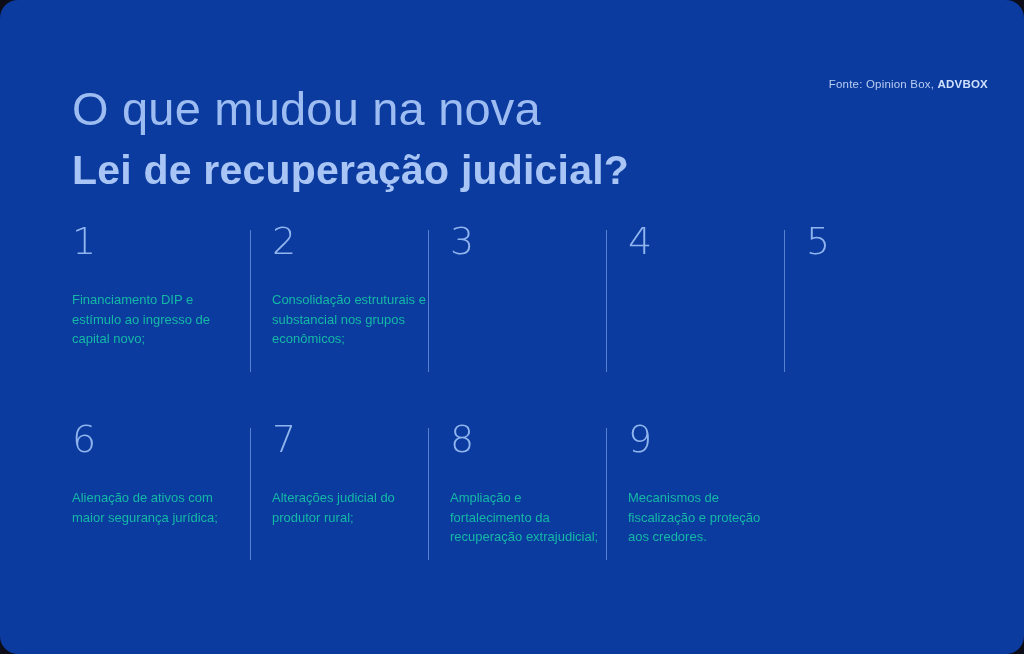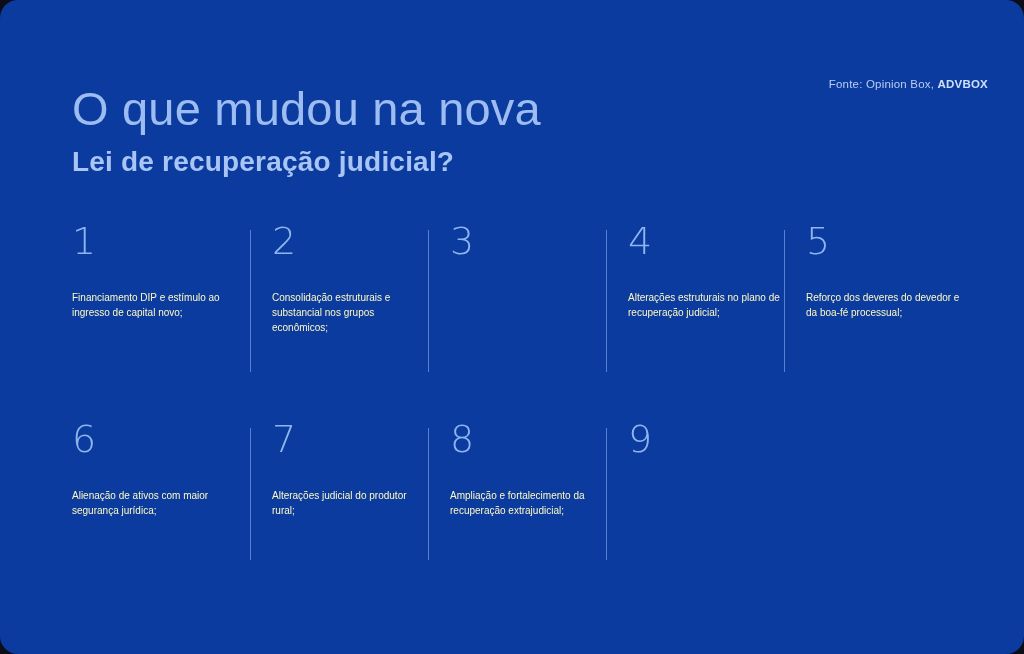--- a/index.html
+++ b/index.html
@@ -44,21 +44,21 @@
     width: 700px;
   }
   .title-line1 {
     font-size: 47px;
     font-weight: 300;
     color: #9dbdf2;
     line-height: 1.25;
     letter-spacing: 0.2px;
   }
   .title-line2 {
-    font-size: 28px;
+    font-size: 41px;
     font-weight: bold;
     color: #a8c5f5;
     line-height: 1.35;
     letter-spacing: 0.2px;
     margin-top: 4px;
   }
   .grid {
     position: absolute;
     left: 72px;
     top: 222px;
@@ -91,22 +91,22 @@
   }
   .num {
     font-size: 38px;
     font-weight: 300;
     color: #8fb4ee;
     line-height: 1;
     margin-bottom: 30px;
     font-family: "DejaVu Sans", sans-serif;
   }
   .desc {
-    font-size: 10px;
-    color: #fef9c3;
+    font-size: 13px;
+    color: #14b8a6;
     line-height: 1.5;
     max-width: 155px;
   }
   .row-1 .cell { width: 178px; height: 160px; }
   .row-2 .cell { width: 178px; height: 150px; }
 </style>
 </head>
 <body>
 
 <div id="infographic">
@@ -134,26 +134,24 @@
         <div class="num">2</div>
         <div class="desc">Consolidação estruturais e substancial nos grupos econômicos;</div>
       </div>
 
       <div class="cell divider">
         <div class="num">3</div>
       </div>
 
       <div class="cell divider">
         <div class="num">4</div>
-        <div class="desc">Alterações estruturais no plano de recuperação judicial;</div>
       </div>
 
       <div class="cell divider">
         <div class="num">5</div>
-        <div class="desc">Reforço dos deveres do devedor e da boa-fé processual;</div>
       </div>
 
     </div>
 
     <div class="row row-2">
 
       <div class="cell first">
         <div class="num">6</div>
         <div class="desc">Alienação de ativos com maior segurança jurídica;</div>
       </div>
@@ -163,20 +161,21 @@
         <div class="desc">Alterações judicial do produtor rural;</div>
       </div>
 
       <div class="cell divider">
         <div class="num">8</div>
         <div class="desc">Ampliação e fortalecimento da recuperação extrajudicial;</div>
       </div>
 
       <div class="cell divider">
         <div class="num">9</div>
+        <div class="desc">Mecanismos de fiscalização e proteção aos credores.</div>
       </div>
 
       <div class="cell"></div>
 
     </div>
 
   </div>
 
 </div>
 

